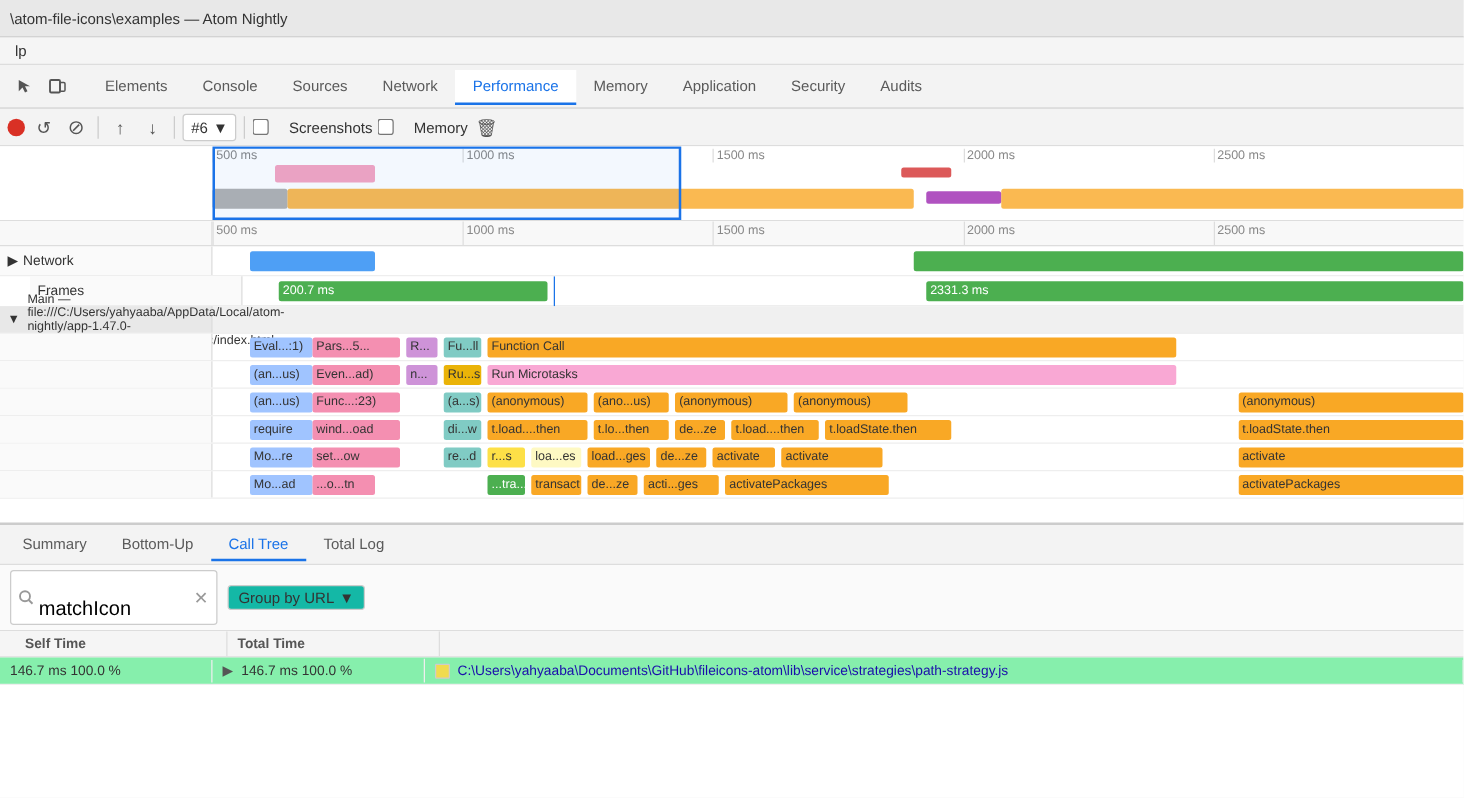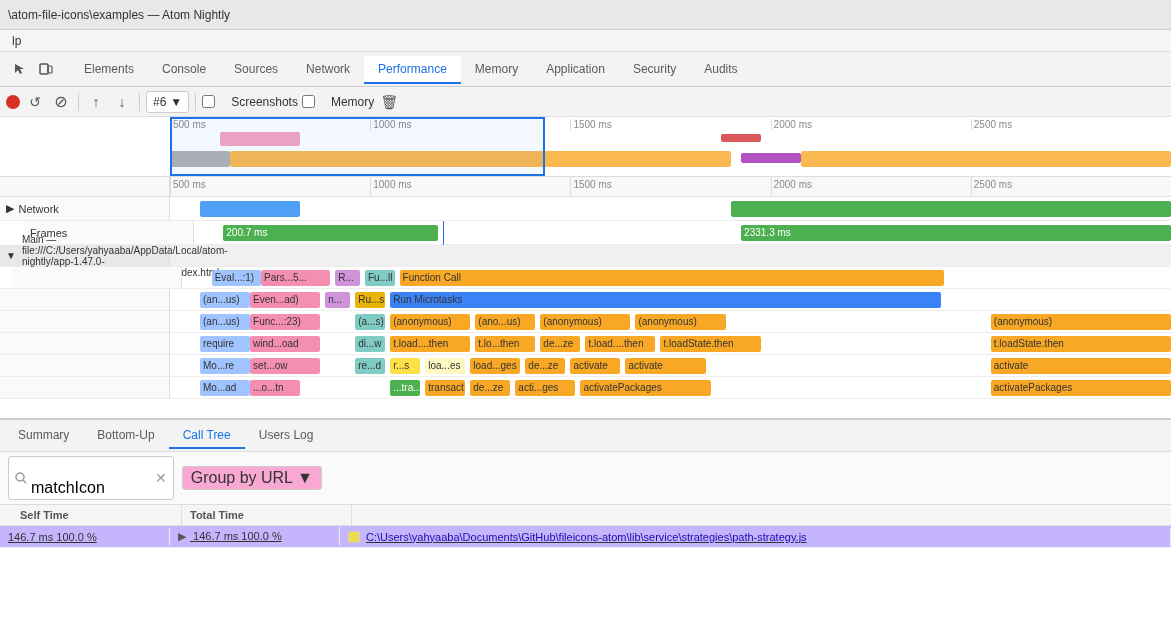--- a/index.html
+++ b/index.html
@@ -247,21 +247,21 @@
     }
     .search-box input {
       border: none; outline: none; font-size: 16px; width: 120px; margin-top: 20px;
     }
     .search-clear {
       cursor: pointer; color: #999; font-size: 14px;
     }
     .group-select {
       display: flex; align-items: center; gap: 4px;
       border: 1px solid #ccc; border-radius: 3px;
-      background: #f9a8d4; padding: 2px 8px; font-size: 16px; cursor: pointer;
+      background: #14b8a6; padding: 2px 8px; font-size: 12px; cursor: pointer;
     }
 
     
     .calltree-table {
       flex: 1;
       overflow: hidden;
       display: flex;
       flex-direction: column;
     }
     .calltree-header {
@@ -279,21 +279,21 @@
     .col-self { width: 170px; margin-left: 12px; }
     .col-total { width: 170px; }
     .col-activity { flex: 1; }
     .calltree-row {
       display: flex;
       align-items: center;
       border-bottom: 1px solid #eee;
       min-height: 22px;
       font-size: 11px;
     }
-    .calltree-row.selected { background: #c4b5fd; text-decoration: underline; }
+    .calltree-row.selected { background: #86efac; }
     .calltree-cell {
       padding: 3px 8px;
       border-right: 1px solid #eee;
     }
     .cell-self { width: 170px; }
     .cell-total { width: 170px; }
     .cell-activity { flex: 1; display: flex; align-items: center; gap: 6px; }
 
     .expand-arrow {
       display: inline-block;
@@ -445,39 +445,39 @@
           </div>
         </div>
 
         <div class="timeline-row" style="height:22px; background:#f0f0f0;">
           <div class="timeline-row-label" style="font-size:10px; background:#e8e8e8;">
             <span>▼</span>
             <span style="margin-left:2px;">Main — file:///C:/Users/yahyaaba/AppData/Local/atom-nightly/app-1.47.0-nightly2/resources/app.asar/static/index.html</span>
           </div>
         </div>
 
-        <div class="timeline-row" style="height:22px;padding-left:12px;">
+        <div class="timeline-row" style="height:22px;">
           <div class="timeline-row-label"></div>
           <div class="timeline-row-content" style="position:relative; height:22px;">
             <div class="flame-bar" style="left:3%; width:5%; background:#a0c4ff; color:#333;">Eval...:1)</div>
             <div class="flame-bar" style="left:8%; width:7%; background:#f48fb1; color:#333;">Pars...5...</div>
             <div class="flame-bar" style="left:15.5%; width:2.5%; background:#ce93d8; color:#333;">R...</div>
             <div class="flame-bar" style="left:18.5%; width:3%; background:#80cbc4; color:#333;">Fu...ll</div>
             <div class="flame-bar" style="left:22%; width:55%; background:#f9a825; color:#333;">Function Call</div>
           </div>
         </div>
 
         <div class="timeline-row" style="height:22px;">
           <div class="timeline-row-label"></div>
           <div class="timeline-row-content" style="position:relative; height:22px;">
             <div class="flame-bar" style="left:3%; width:5%; background:#a0c4ff; color:#333;">(an...us)</div>
             <div class="flame-bar" style="left:8%; width:7%; background:#f48fb1; color:#333;">Even...ad)</div>
             <div class="flame-bar" style="left:15.5%; width:2.5%; background:#ce93d8; color:#333;">n...</div>
             <div class="flame-bar" style="left:18.5%; width:3%; background:#eab308; color:#333;">Ru...s</div>
-            <div class="flame-bar" style="left:22%; width:55%; background:#3b82f6; color:#333;">Run Microtasks</div>
+            <div class="flame-bar" style="left:22%; width:55%; background:#f9a8d4; color:#333;">Run Microtasks</div>
           </div>
         </div>
 
         <div class="timeline-row" style="height:22px;">
           <div class="timeline-row-label"></div>
           <div class="timeline-row-content" style="position:relative; height:22px;">
             <div class="flame-bar" style="left:3%; width:5%; background:#a0c4ff; color:#333;">(an...us)</div>
             <div class="flame-bar" style="left:8%; width:7%; background:#f48fb1; color:#333;">Func...:23)</div>
             <div class="flame-bar" style="left:18.5%; width:3%; background:#80cbc4; color:#333;">(a...s)</div>
             <div class="flame-bar" style="left:22%; width:8%; background:#f9a825; color:#333;">(anonymous)</div>
@@ -535,21 +535,21 @@
 
       </div>
     </div>
 
     <div class="bottom-panel">
 
       <div class="bottom-tabs">
         <div class="bottom-tab">Summary</div>
         <div class="bottom-tab">Bottom-Up</div>
         <div class="bottom-tab active">Call Tree</div>
-        <div class="bottom-tab">Users Log</div>
+        <div class="bottom-tab">Total Log</div>
       </div>
 
       <div class="calltree-toolbar">
         <div class="search-box">
           <svg width="12" height="12" viewBox="0 0 12 12">
             <circle cx="5" cy="5" r="4" stroke="#999" stroke-width="1.5" fill="none"></circle>
             <line x1="8" y1="8" x2="11" y2="11" stroke="#999" stroke-width="1.5"></line>
           </svg>
           <input type="text" value="matchIcon" style="">
           <span class="search-clear">✕</span>

